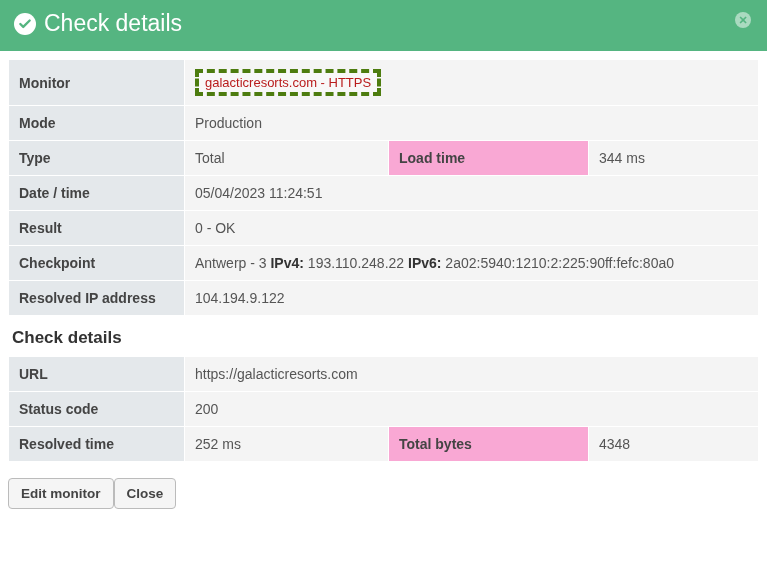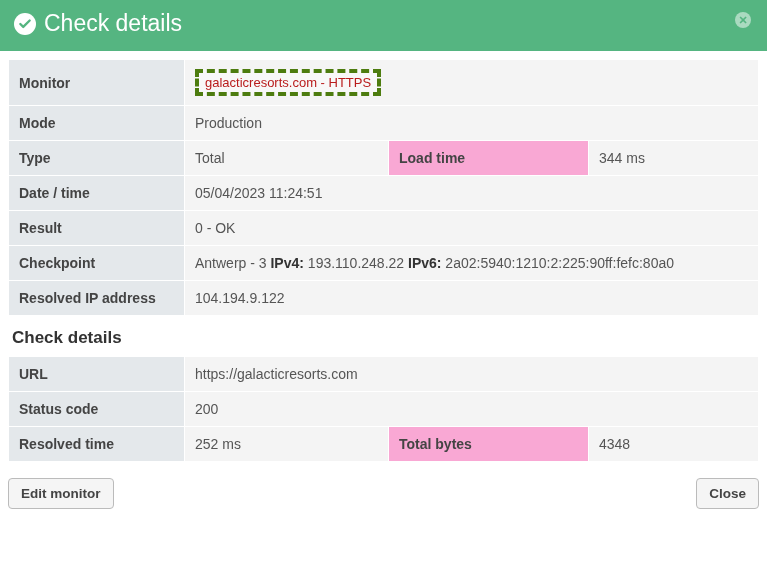--- a/index.html
+++ b/index.html
@@ -76,21 +76,21 @@
   }
   h2.section {
     font-size: 17px;
     font-weight: 700;
     color: #333;
     padding: 12px 4px 8px 4px;
   }
   .footer {
     padding: 8px;
     display: flex;
-    justify-content: space-between;
+    justify-content: flex-start;
   }
   .btn {
     border: 1px solid #bbb;
     background: #f5f5f5;
     color: #444;
     padding: 7px 12px;
     font-weight: 600;
     border-radius: 4px;
     cursor: pointer;
     font-size: 13.5px;

